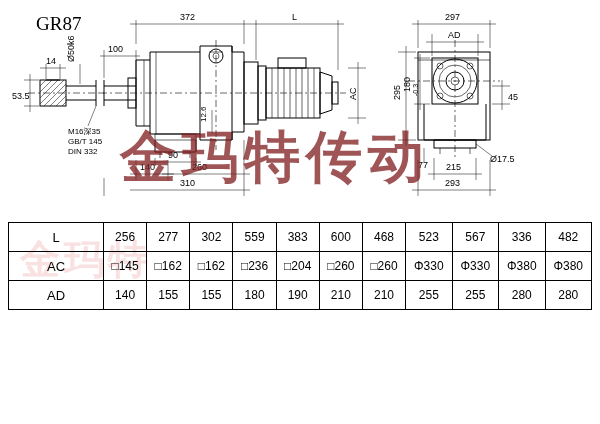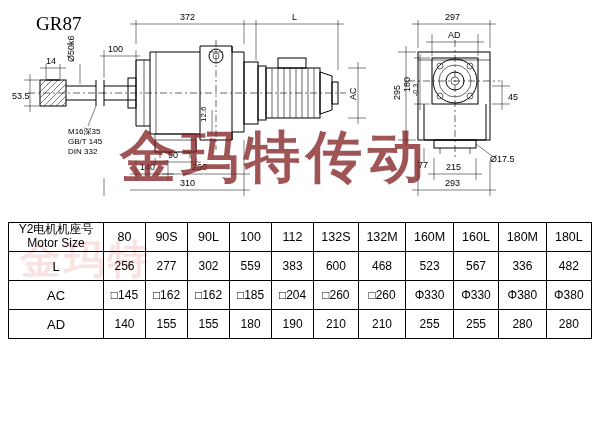--- a/index.html
+++ b/index.html
@@ -257,57 +257,40 @@
       <line x1="418" y1="160" x2="418" y2="196" stroke-width="0.5"></line>
       <line x1="490" y1="160" x2="490" y2="196" stroke-width="0.5"></line>
       <line x1="412" y1="190" x2="496" y2="190" stroke-width="0.5"></line>
       <text class="t" x="445" y="186" fill="#000" stroke="none">293</text>
 
     </g>
   </svg>
 
   <table class="tbl">
     <tbody>
-        <tr>
-      <td class="lab two-line" rowspan="1">
-        <div>Y2电机机座号</div>
-        <div>Motor Size</div>
-      </td>
-      <td class="hdr">80</td>
-      <td class="hdr">90S</td>
-      <td class="hdr">90L</td>
-      <td class="hdr">100</td>
-      <td class="hdr">112</td>
-      <td class="hdr">132S</td>
-      <td class="hdr">132M</td>
-      <td class="hdr">160M</td>
-      <td class="hdr">160L</td>
-      <td class="hdr">180M</td>
-      <td class="hdr">180L</td>
-    </tr>
     <tr>
       <td class="lab lab2">L</td>
       <td>256</td>
       <td>277</td>
       <td>302</td>
       <td>559</td>
       <td>383</td>
       <td>600</td>
       <td>468</td>
       <td>523</td>
       <td>567</td>
       <td>336</td>
       <td>482</td>
     </tr>
     <tr>
       <td class="lab lab2">AC</td>
       <td>□145</td>
       <td>□162</td>
       <td>□162</td>
-      <td>□185</td>
+      <td>□236</td>
       <td>□204</td>
       <td>□260</td>
       <td>□260</td>
       <td>Φ330</td>
       <td>Φ330</td>
       <td>Φ380</td>
       <td>Φ380</td>
     </tr>
     <tr>
       <td class="lab lab2">AD</td>

